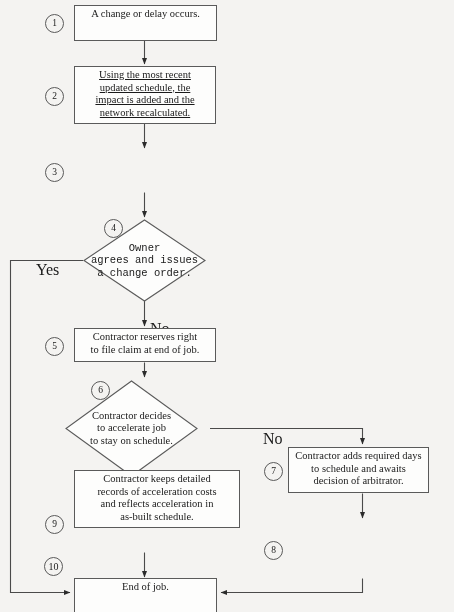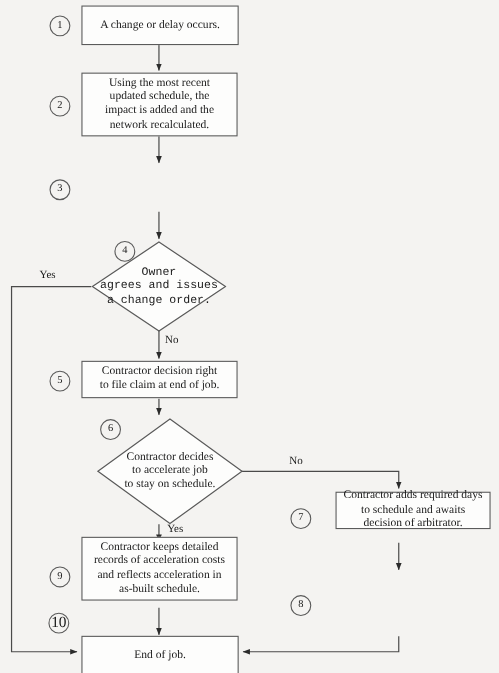--- a/index.html
+++ b/index.html
@@ -22,21 +22,21 @@
     width: 454px;
     height: 612px;
     pointer-events: none;
   }
   .node {
     position: absolute;
     box-sizing: border-box;
     background: #fdfdfc;
     border: 1px solid #5a5a5a;
     display: flex;
-    align-items: center;
+    align-items: flex-start;
     justify-content: center;
     text-align: center;
     color: #1a1a1a;
     font-size: 10.5px;
     line-height: 12.6px;
     padding: 2px 4px;
   }
   .node .txt {
     display: block;
     white-space: pre-line;
@@ -76,25 +76,26 @@
     background: #f4f3f1;
     display: flex;
     align-items: center;
     justify-content: center;
     font-size: 9.5px;
     color: #1a1a1a;
     line-height: 1;
   }
   .edge-label {
     position: absolute;
-    font-size: 10px;
+    font-size: 16px;
     color: #1a1a1a;
     background: transparent;
     line-height: 1;
     white-space: nowrap;
+    margin-top: 16px;
   }
   .inline-circ {
     display: inline-block;
     width: 11px;
     height: 11px;
     border: 1px solid #444;
     border-radius: 50%;
     font-size: 8px;
     line-height: 10px;
     text-align: center;
@@ -128,21 +129,21 @@
     </g>
   </svg>
 
   <div class="node" style="left:74px; top:5px; width:143px; height:36px;">
     <span class="txt">A change or delay occurs.</span>
   </div>
   <div class="step-circle" style="left:45px; top:14px;">
     <span>1</span>
   </div>
 
-  <div class="node" style="left:74px; top:66px; width:142px; height:58px;">
+  <div class="node" style="left:74px; top:66px; width:142px; height:58px;text-decoration:underline;">
     <span class="txt">Using the most recent
 updated schedule, the
 impact is added and the
 network recalculated.</span>
   </div>
   <div class="step-circle" style="left:45px; top:87px;">
     <span>2</span>
   </div>
 
   <div class="step-circle" style="left:45px; top:163px;">
@@ -159,66 +160,66 @@
 a change order.</span>
     </div>
   </div>
   <div class="step-circle" style="left:104px; top:219px;">
     <span>4</span>
   </div>
   <div class="edge-label" style="left:36px; top:246px;">Yes</div>
   <div class="edge-label" style="left:150px; top:305px;">No</div>
 
   <div class="node" style="left:74px; top:328px; width:142px; height:34px;">
-    <span class="txt">Contractor decision right
+    <span class="txt">Contractor reserves right
 to file claim at end of job.</span>
   </div>
   <div class="step-circle" style="left:45px; top:337px;">
     <span>5</span>
   </div>
 
-  <div class="diamond-wrap" style="left:88px; top:380px; width:133px; height:97px;">
+  <div class="diamond-wrap" style="left:65px; top:380px; width:133px; height:97px;">
     <svg width="133" height="97" viewBox="0 0 133 97" xmlns="http://www.w3.org/2000/svg">
       <polygon points="66.5,1 132,48.5 66.5,96 1,48.5" fill="#fdfdfc" stroke="#5a5a5a" stroke-width="1.1"></polygon>
     </svg>
     <div class="diamond-label">
       <span class="txt">Contractor decides
 to accelerate job
 to stay on schedule.</span>
     </div>
   </div>
   <div class="step-circle" style="left:91px; top:381px;">
     <span>6</span>
   </div>
   <div class="edge-label" style="left:263px; top:415px;">No</div>
   <div class="edge-label" style="left:152px; top:477px;">Yes</div>
 
-  <div class="node" style="left:305px; top:447px; width:141px; height:34px;">
+  <div class="node" style="left:288px; top:447px; width:141px; height:46px;">
     <span class="txt">Contractor adds required days
 to schedule and awaits
 decision of arbitrator.</span>
   </div>
   <div class="step-circle" style="left:264px; top:462px;">
     <span>7</span>
   </div>
 
   <div class="step-circle" style="left:264px; top:541px;">
     <span>8</span>
   </div>
 
-  <div class="node" style="left:74px; top:488px; width:142px; height:58px;">
+  <div class="node" style="left:74px; top:470px; width:166px; height:58px;">
     <span class="txt">Contractor keeps detailed
 records of acceleration costs
 and reflects acceleration in
 as-built schedule.</span>
   </div>
   <div class="step-circle" style="left:45px; top:515px;">
     <span>9</span>
   </div>
 
   <div class="node" style="left:74px; top:578px; width:143px; height:36px;">
     <span class="txt">End of job.</span>
   </div>
   <div class="step-circle" style="left:44px; top:557px;">
-    <span style="font-size:14px;">10</span>
+    <span style="font-size:10px;">10</span>
   </div>
 
 </div>
 
 </body></html>

